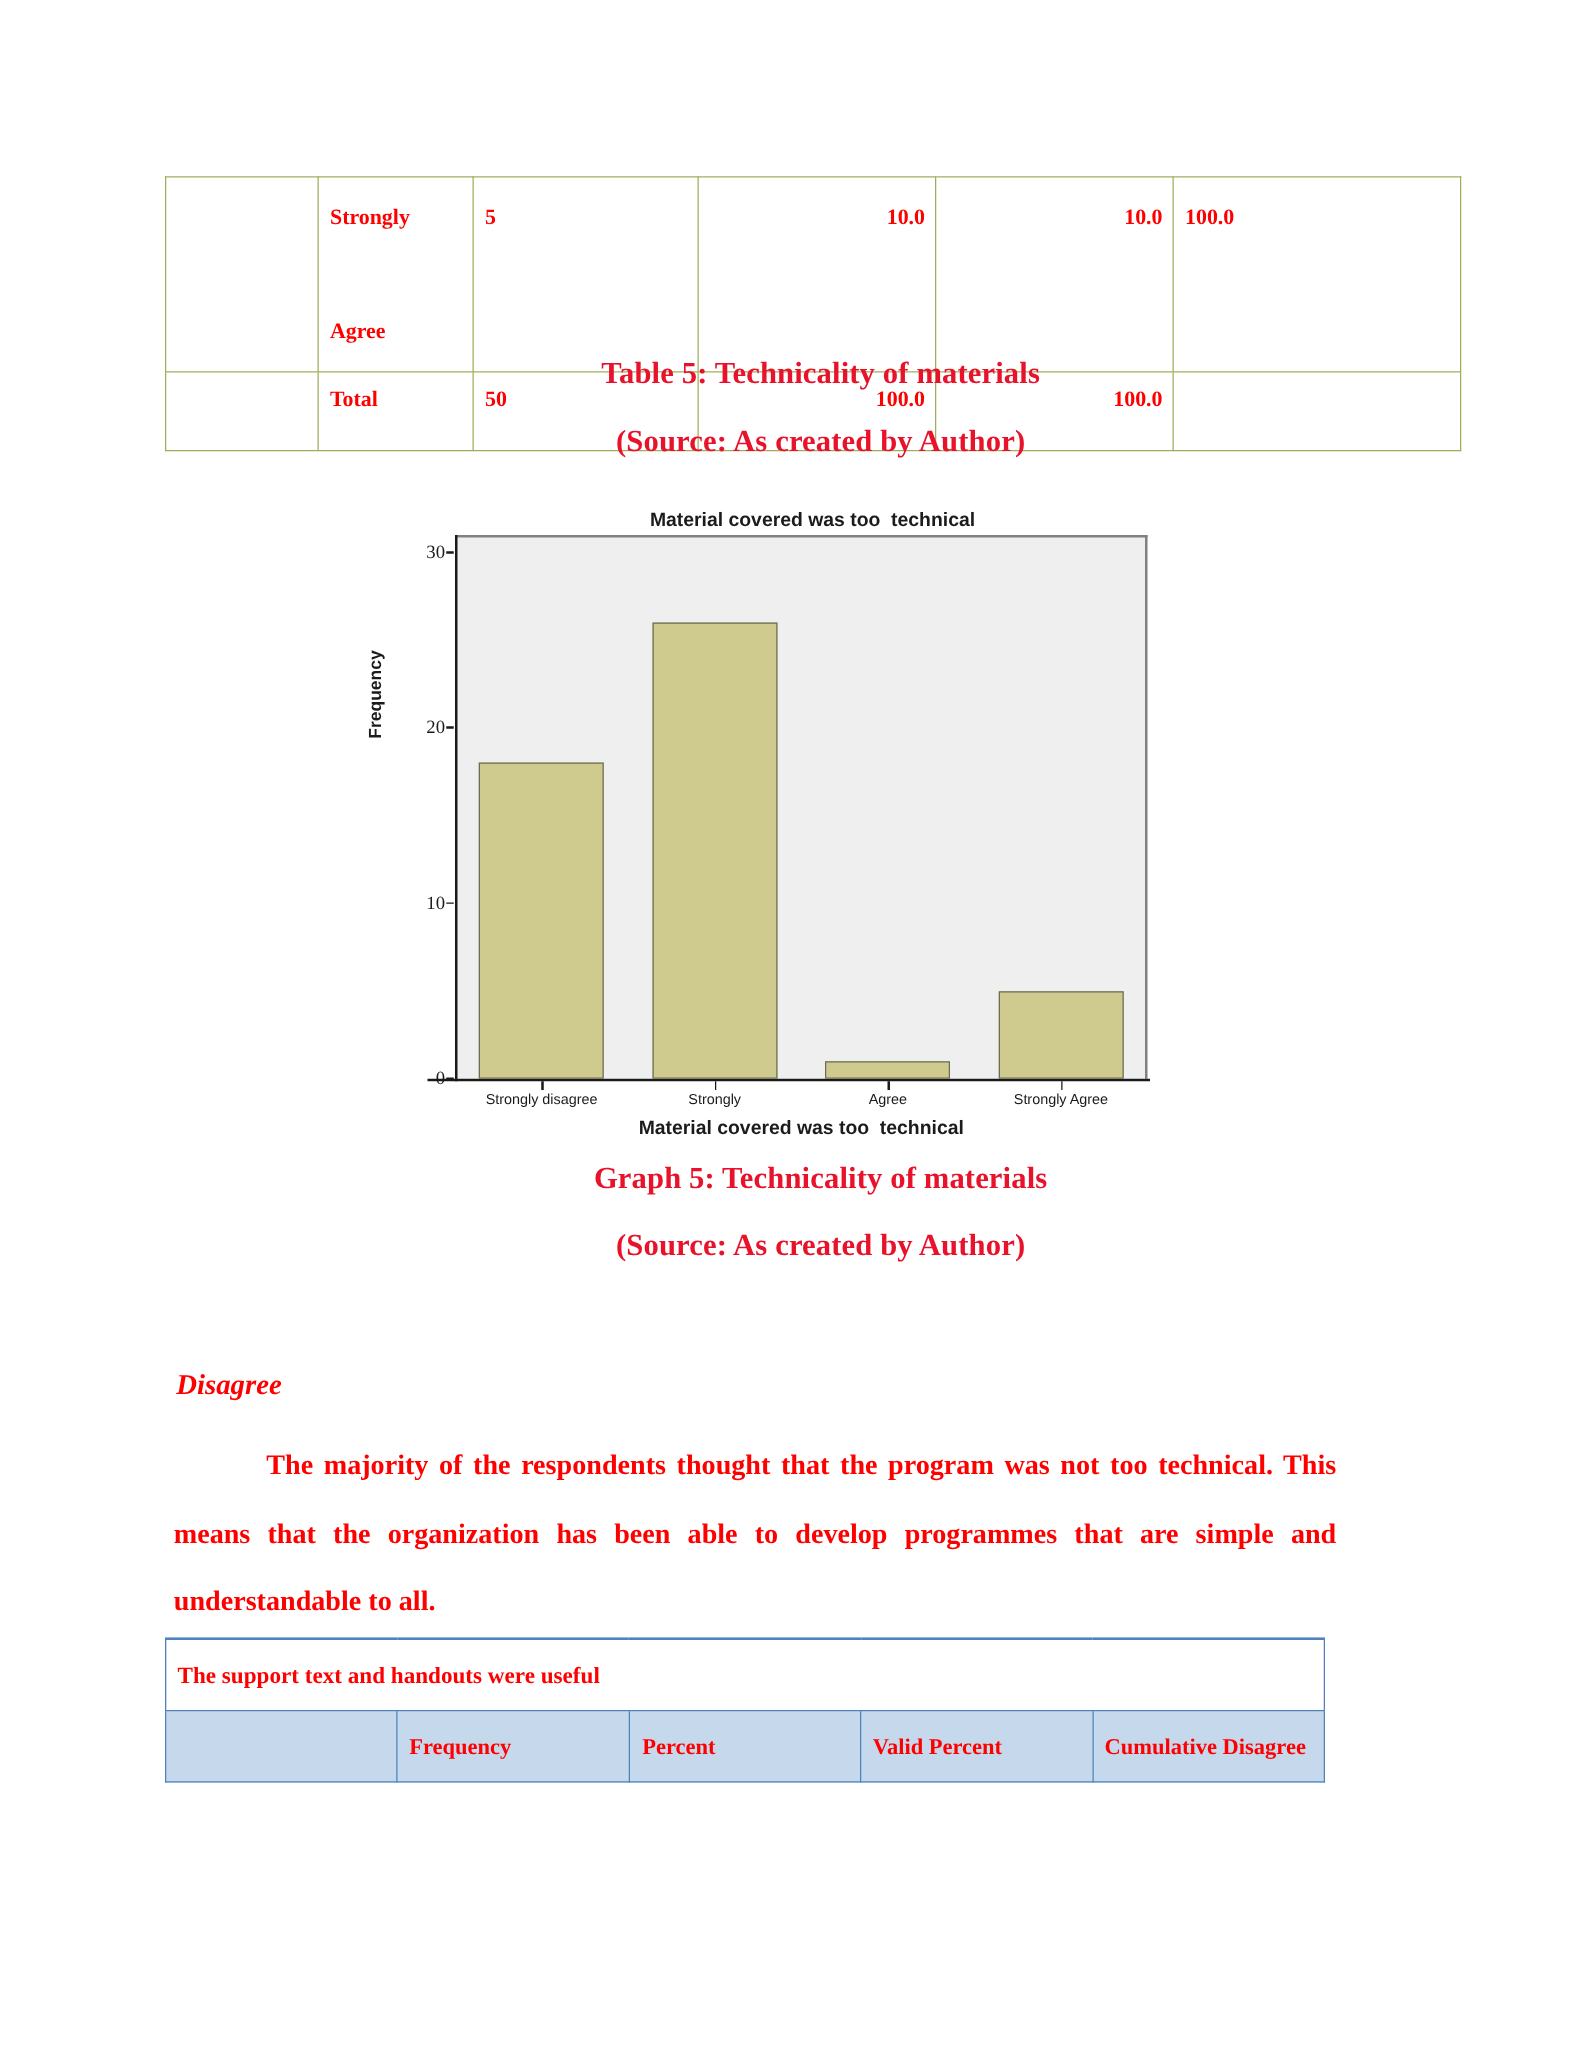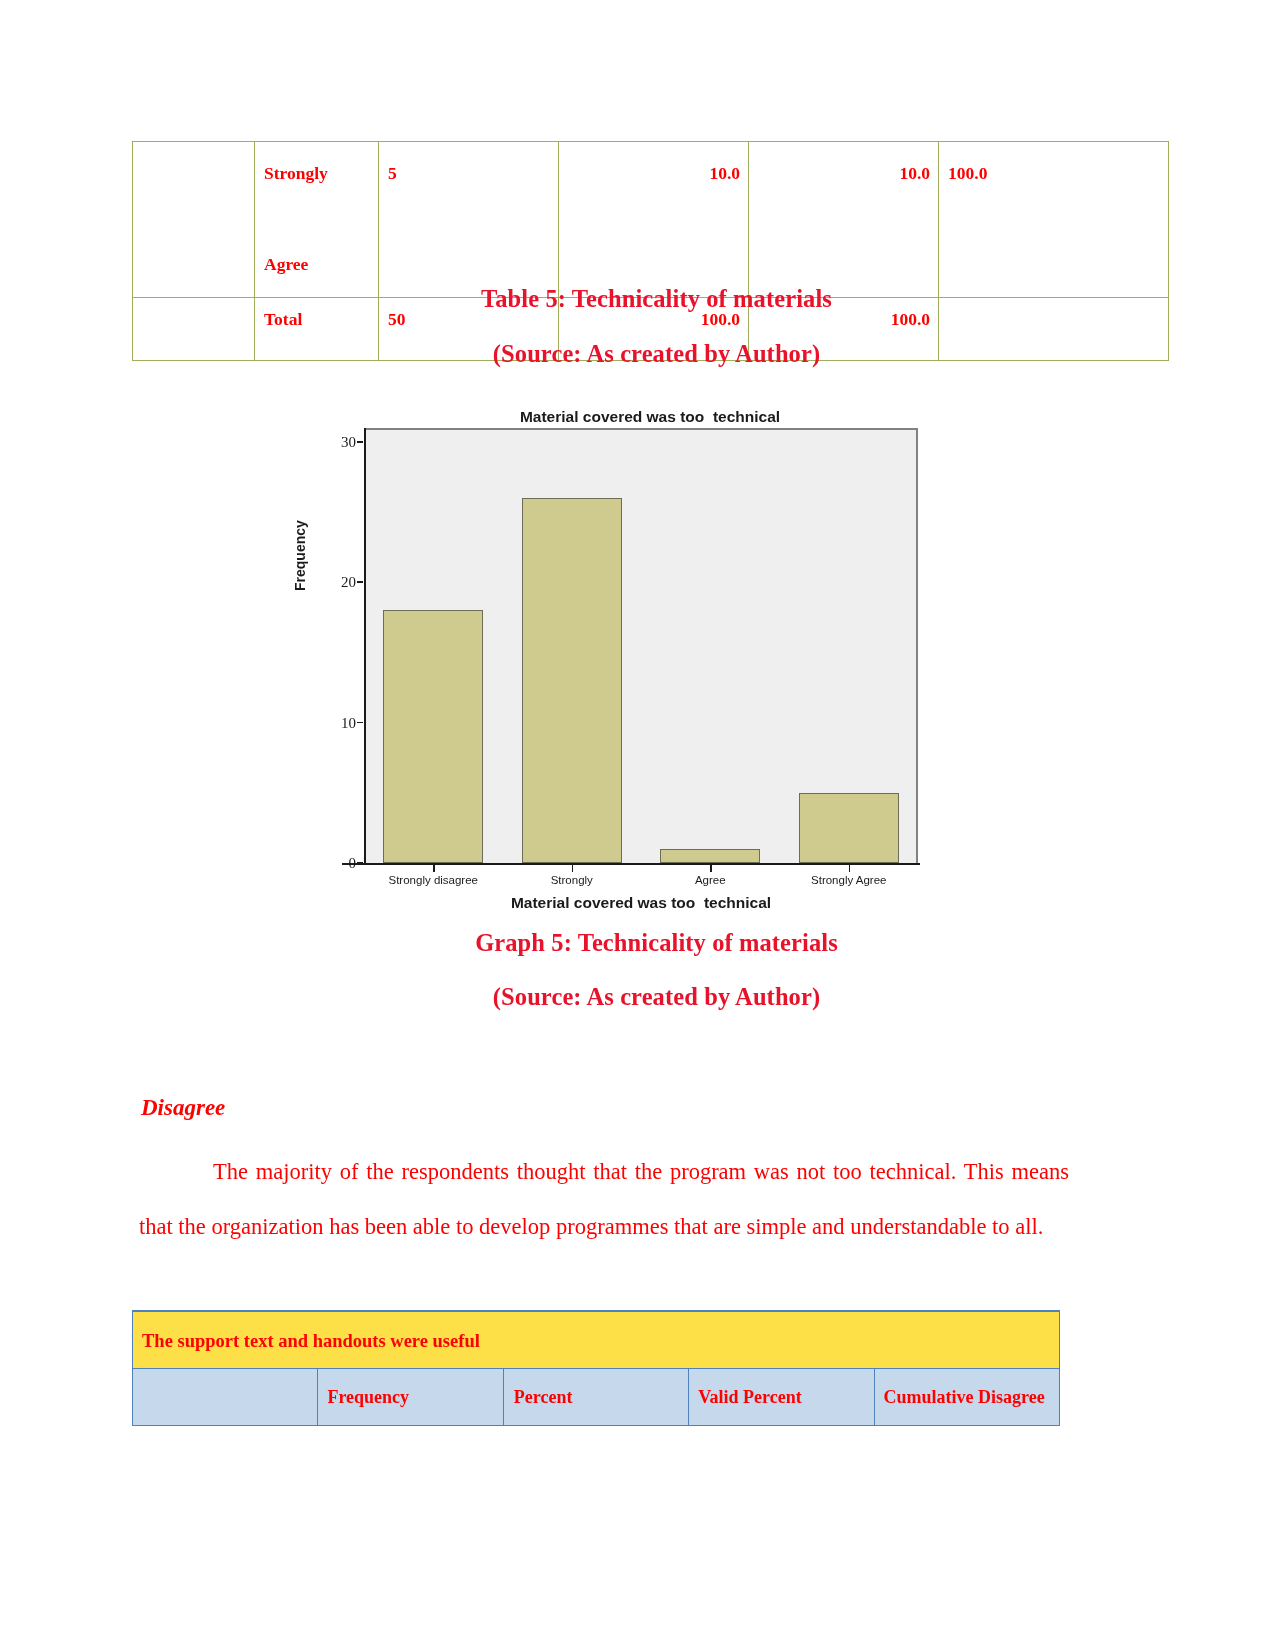--- a/index.html
+++ b/index.html
@@ -165,40 +165,41 @@
   .para {
     position:absolute;
     left:139px; top:1145px;
     width:930px;
     color:#ff0000;
     font-size:22.5px;
     line-height:54.5px;
     text-align:justify;
     text-indent:74px;
     font-family:"Liberation Serif", serif;
+    font-weight:bold;
   }
 
   
   .bot-table {
     position:absolute;
     left:132px; top:1310px;
     width:928px;
     border-collapse:collapse;
     table-layout:fixed;
     background:#c6d9ec;
   }
   .bot-table td {
     border:1px solid #4f81bd;
     color:#ff0000;
     font-weight:bold;
     font-size:18px;
     padding:8px 9px;
     vertical-align:middle;
     font-family:"Liberation Serif", serif;
-    background:#fde047;
+    background:#ffffff;
   }
   .bot-table tr.title-row td {
     height:38px;
     font-size:18.5px;
     padding-top:10px;
   }
   .bot-table tr.head-row td { height:40px; }
   .bot-table tr.head-row td.blank { background:#c6d9ec; }
   .bot-table tr.head-row td.hdr { background:#c6d9ec; }
   .bot-table .bc0 { width:212px; }

